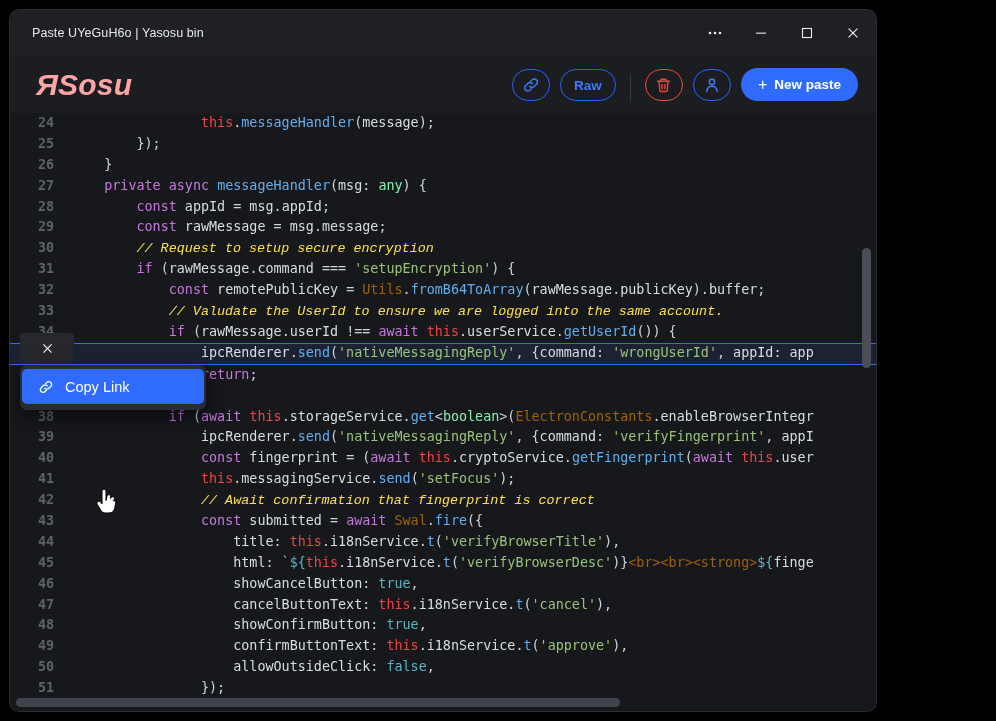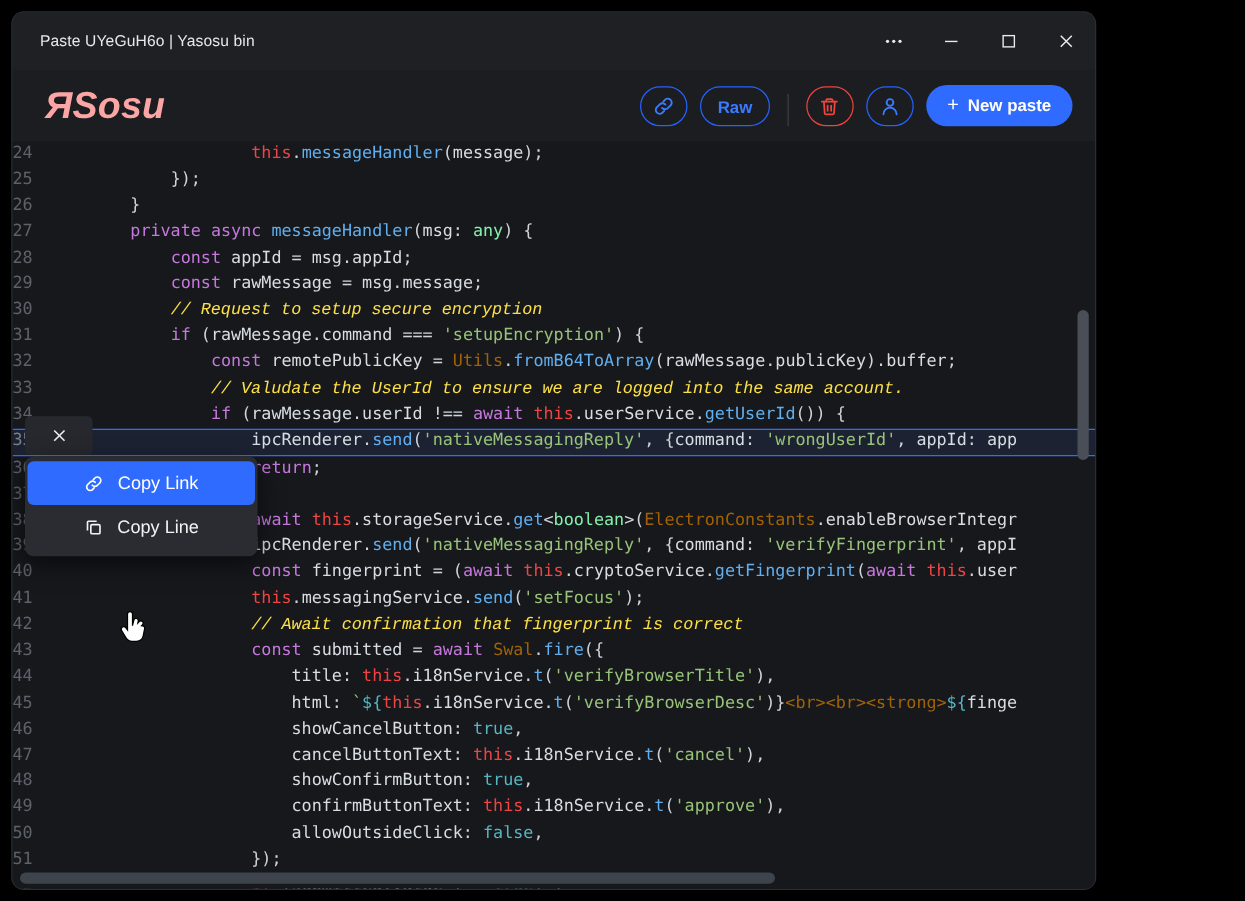--- a/index.html
+++ b/index.html
@@ -134,25 +134,26 @@
     white-space: pre;
     overflow: hidden;
   }
   .ln-row {
     display: flex;
     height: 20.9px;
     align-items: center;
   }
   .ln {
     flex: 0 0 62px;
-    text-align: left;
+    text-align: right;
     padding-right: 18px;
     color: #5d6269;
     user-select: none;
     font-size: 13.4px;
+    font-weight: bold;
   }
   .lc {
     flex: 1 1 auto;
     color: #d8dde3;
     overflow: hidden;
   }
   .ln-row.hl {
     background: #1d2233;
     border-top: 1.5px solid #2f6bff;
     border-bottom: 1.5px solid #2f6bff;
@@ -221,21 +222,20 @@
     height: 35px;
     display: flex;
     align-items: center;
     gap: 11px;
     padding: 0 16px;
     color: #f0f2f4;
     font-size: 14.5px;
     cursor: pointer;
     border-radius: 5px;
     margin: 0 2px;
-    justify-content: center;
   }
   .ctx-item.active {
     background: #2f6bff;
     color: #ffffff;
   }
   .ctx-item svg { display: block; flex: 0 0 auto; }
 
   #cursor {
     position: absolute;
     left: 85px; top: 375px;
@@ -339,29 +339,20 @@
     <div id="ctxmenu">
       <div class="ctx-item active">
         <span>
           <svg width="16" height="16" viewBox="0 0 24 24" fill="none" stroke="#ffffff" stroke-width="2" stroke-linecap="round">
             <path d="M10.2 13.8a4.2 4.2 0 0 0 6.1.2l2.6-2.6a4.2 4.2 0 1 0-5.9-5.9l-1.5 1.5"></path>
             <path d="M13.8 10.2a4.2 4.2 0 0 0-6.1-.2l-2.6 2.6a4.2 4.2 0 1 0 5.9 5.9l1.5-1.5"></path>
           </svg>
         </span>
         <span>Copy Link</span>
       </div>
-      <div class="ctx-item">
-        <span>
-          <svg width="16" height="16" viewBox="0 0 24 24" fill="none" stroke="#f0f2f4" stroke-width="2">
-            <rect x="8.5" y="8.5" width="11" height="11" rx="1.6"></rect>
-            <path d="M15.5 4.5H5.6A1.1 1.1 0 0 0 4.5 5.6v9.9"></path>
-          </svg>
-        </span>
-        <span>Copy Line</span>
-      </div>
     </div>
 
     <div id="cursor">
       <svg width="24" height="30" viewBox="0 0 24 30">
         <path d="M7 3.2c0-1.2.9-2 2-2s2 .8 2 2v9.3l1-4.2c.3-1.1 1.2-1.7 2.2-1.5 1 .2 1.6 1.1 1.4 2.1l-.3 1.5 1.1-1.1c.8-.8 1.9-.8 2.6-.1.7.7.7 1.8 0 2.5l-.8.9 1 .2c1 .2 1.7 1.1 1.5 2.1l-1.1 5.6c-.5 2.6-2.8 4.5-5.5 4.5h-3.5c-2 0-3.8-1-4.8-2.7l-3.5-5.9c-.6-1-.3-2.2.7-2.8.9-.5 2-.3 2.6.5l1.4 1.8V3.2z" fill="#ffffff" stroke="#000000" stroke-width="1"></path>
       </svg>
     </div>
   </div>
 </div>
 

